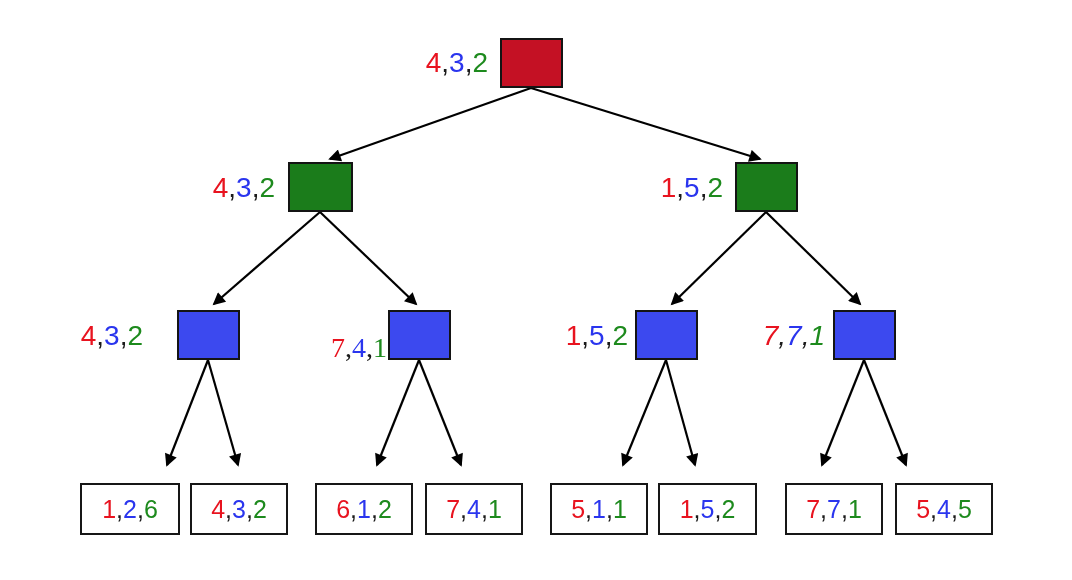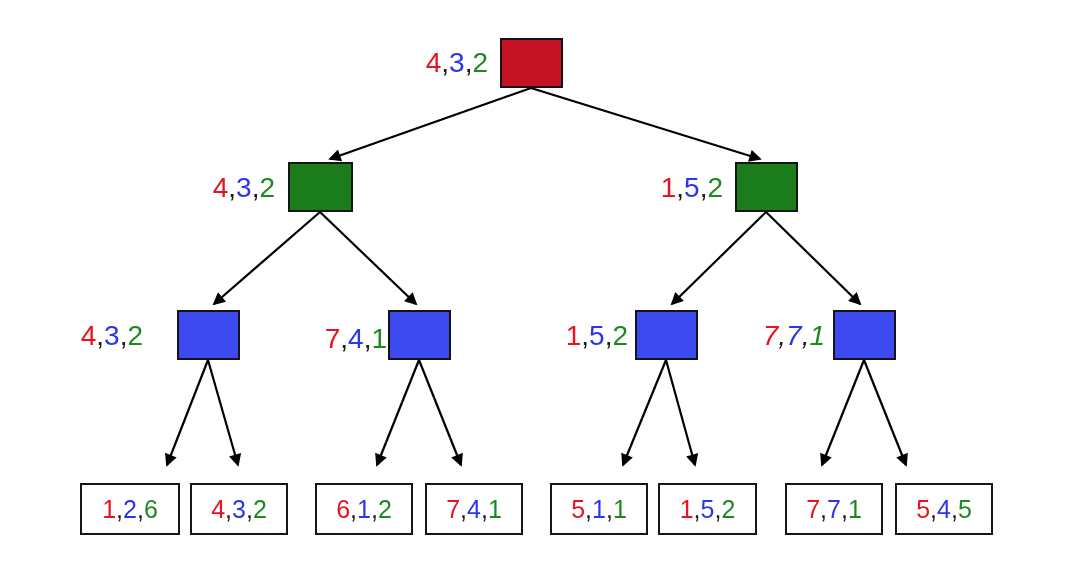--- a/index.html
+++ b/index.html
@@ -78,21 +78,21 @@
   <div class="box blue" style="left:833px;top:310px;"></div>
 
   <div class="lbl" style="right:584px;top:63px;"><span class="r">4</span><span class="c">,</span><span class="b">3</span><span class="c">,</span><span class="g">2</span></div>
 
   <div class="lbl" style="right:797px;top:188px;"><span class="r">4</span><span class="c">,</span><span class="b">3</span><span class="c">,</span><span class="g">2</span></div>
 
   <div class="lbl" style="right:349px;top:188px;"><span class="r">1</span><span class="c">,</span><span class="b">5</span><span class="c">,</span><span class="g">2</span></div>
 
   <div class="lbl" style="right:929px;top:336px;"><span class="r">4</span><span class="c">,</span><span class="b">3</span><span class="c">,</span><span class="g">2</span></div>
 
-  <div class="lbl" style="right:685px;top:339px;"><span class="r">7</span><span class="c">,</span><span class="b">4</span><span class="c">,</span><span class="g">1</span></div>
+  <div class="lbl" style="right:685px;top:348px;font-family:Liberation Serif, serif;"><span class="r">7</span><span class="c">,</span><span class="b">4</span><span class="c">,</span><span class="g">1</span></div>
 
   <div class="lbl" style="right:444px;top:336px;"><span class="r">1</span><span class="c">,</span><span class="b">5</span><span class="c">,</span><span class="g">2</span></div>
 
   <div class="lbl" style="right:247px;top:336px;font-style:italic;"><span class="r">7</span><span class="c">,</span><span class="b">7</span><span class="c">,</span><span class="g">1</span></div>
 
   <div class="leaf" style="left:80px;top:483px;width:100px;">
       <span class="r">1</span>
       <span class="c">,</span>
       <span class="b">2</span>
       <span class="c">,</span>

